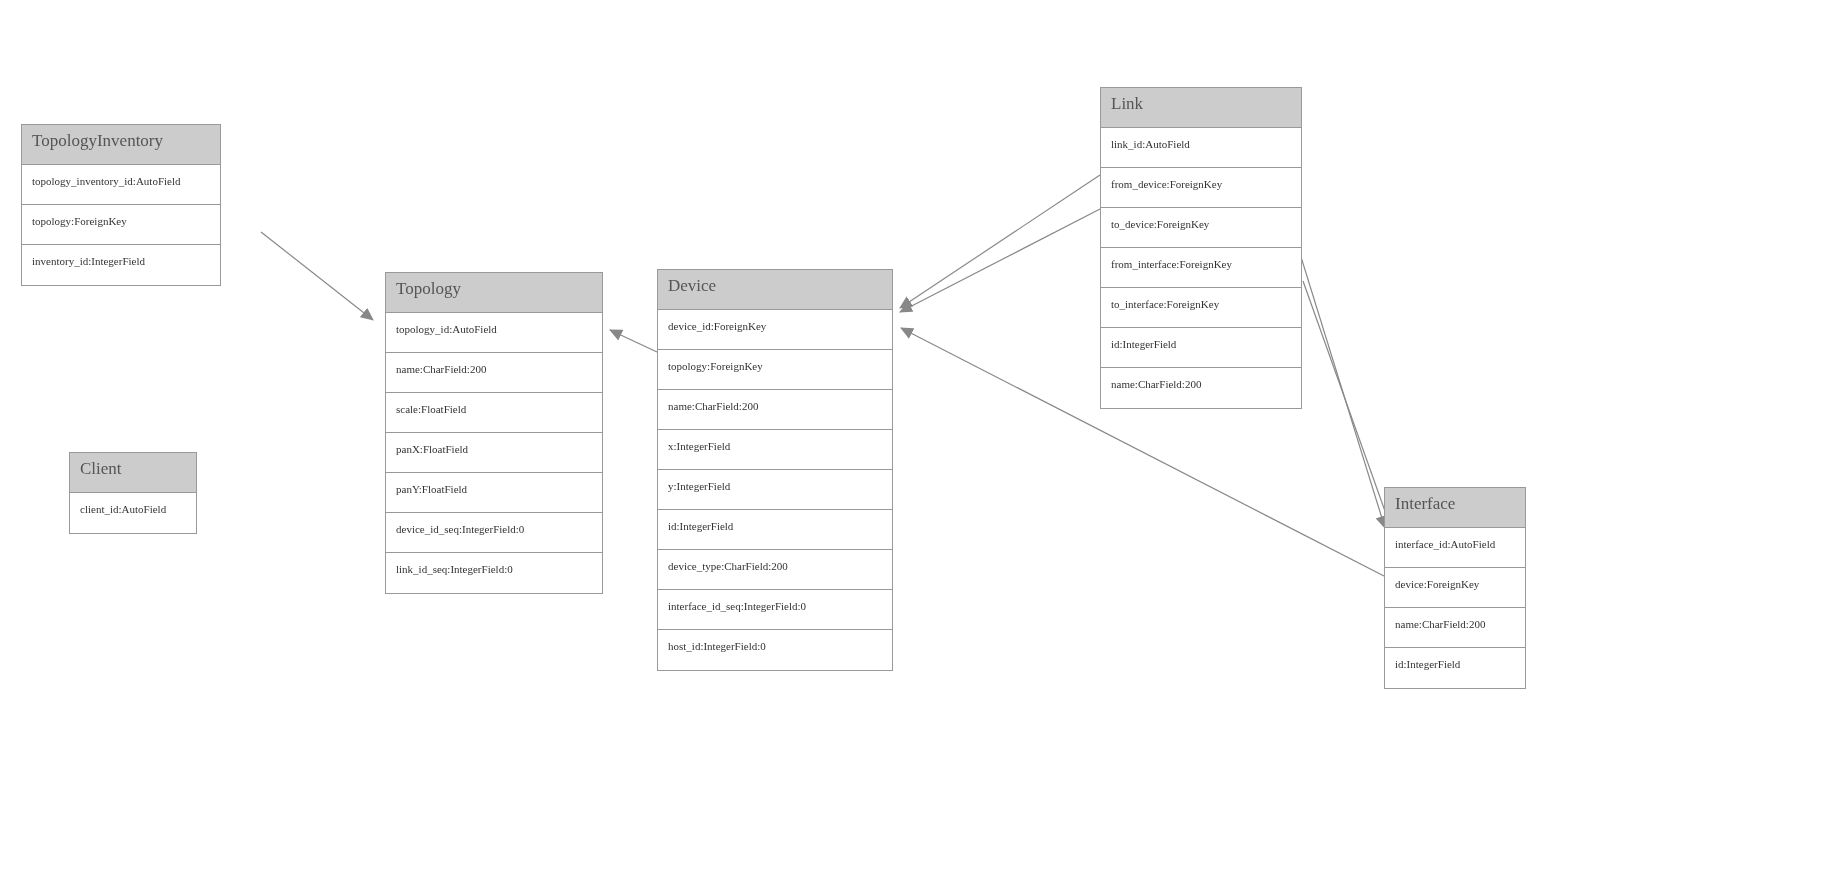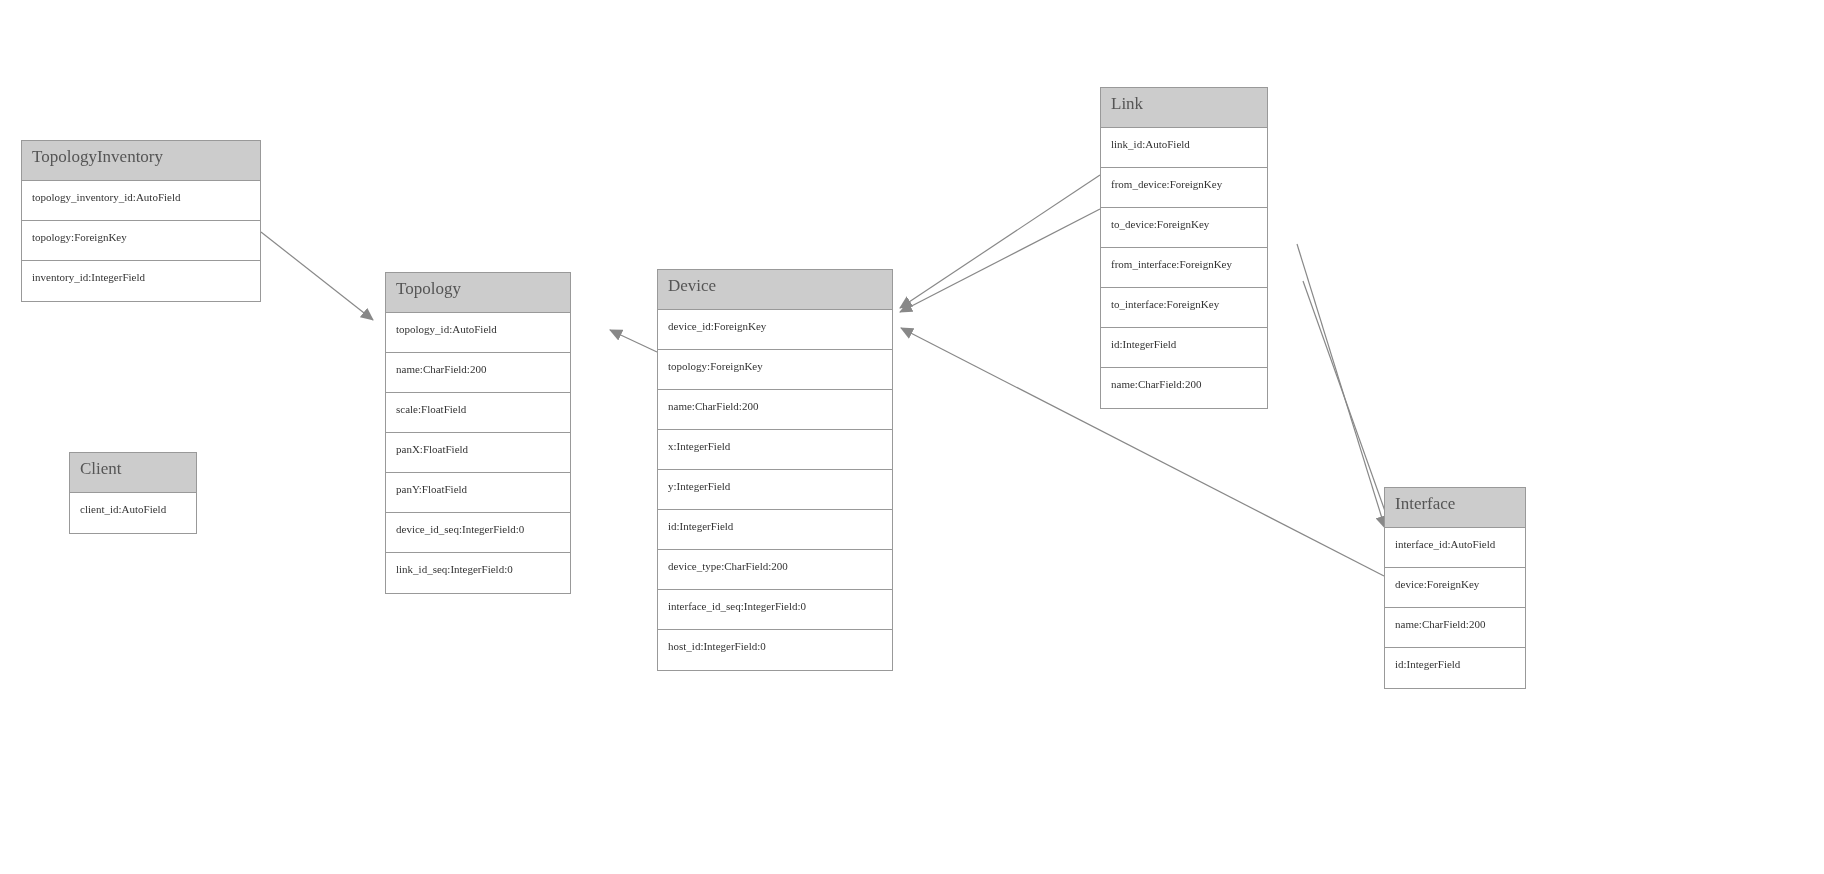--- a/index.html
+++ b/index.html
@@ -68,33 +68,33 @@
       <line x1="261" y1="232" x2="373" y2="320" marker-end="url(#arrow)"></line>
       <line x1="657" y1="352" x2="610" y2="330" marker-end="url(#arrow)"></line>
       <line x1="1100" y1="175" x2="900" y2="308" marker-end="url(#arrow)"></line>
       <line x1="1100" y1="209" x2="900" y2="312" marker-end="url(#arrow)"></line>
       <line x1="1297" y1="244" x2="1385" y2="528" marker-end="url(#arrow)"></line>
       <line x1="1303" y1="281" x2="1391" y2="528" marker-end="url(#arrow)"></line>
       <line x1="1384" y1="576" x2="901" y2="328" marker-end="url(#arrow)"></line>
     </g>
   </svg>
 
-  <div class="entity" style="left:21px; top:140px; width:240px;">
+  <div class="entity" style="left:21px; top:124px; width:200px;">
     <div class="entity-title">TopologyInventory</div>
     <div class="entity-field">topology_inventory_id:AutoField</div>
     <div class="entity-field">topology:ForeignKey</div>
     <div class="entity-field">inventory_id:IntegerField</div>
   </div>
 
   <div class="entity" style="left:69px; top:452px; width:128px;">
     <div class="entity-title">Client</div>
     <div class="entity-field">client_id:AutoField</div>
   </div>
 
-  <div class="entity" style="left:385px; top:272px; width:186px;">
+  <div class="entity" style="left:385px; top:272px; width:218px;">
     <div class="entity-title">Topology</div>
     <div class="entity-field">topology_id:AutoField</div>
     <div class="entity-field">name:CharField:200</div>
     <div class="entity-field">scale:FloatField</div>
     <div class="entity-field">panX:FloatField</div>
     <div class="entity-field">panY:FloatField</div>
     <div class="entity-field">device_id_seq:IntegerField:0</div>
     <div class="entity-field">link_id_seq:IntegerField:0</div>
   </div>
 
@@ -104,21 +104,21 @@
     <div class="entity-field">topology:ForeignKey</div>
     <div class="entity-field">name:CharField:200</div>
     <div class="entity-field">x:IntegerField</div>
     <div class="entity-field">y:IntegerField</div>
     <div class="entity-field">id:IntegerField</div>
     <div class="entity-field">device_type:CharField:200</div>
     <div class="entity-field">interface_id_seq:IntegerField:0</div>
     <div class="entity-field">host_id:IntegerField:0</div>
   </div>
 
-  <div class="entity" style="left:1100px; top:87px; width:168px;">
+  <div class="entity" style="left:1100px; top:87px; width:202px;">
     <div class="entity-title">Link</div>
     <div class="entity-field">link_id:AutoField</div>
     <div class="entity-field">from_device:ForeignKey</div>
     <div class="entity-field">to_device:ForeignKey</div>
     <div class="entity-field">from_interface:ForeignKey</div>
     <div class="entity-field">to_interface:ForeignKey</div>
     <div class="entity-field">id:IntegerField</div>
     <div class="entity-field">name:CharField:200</div>
   </div>
 

